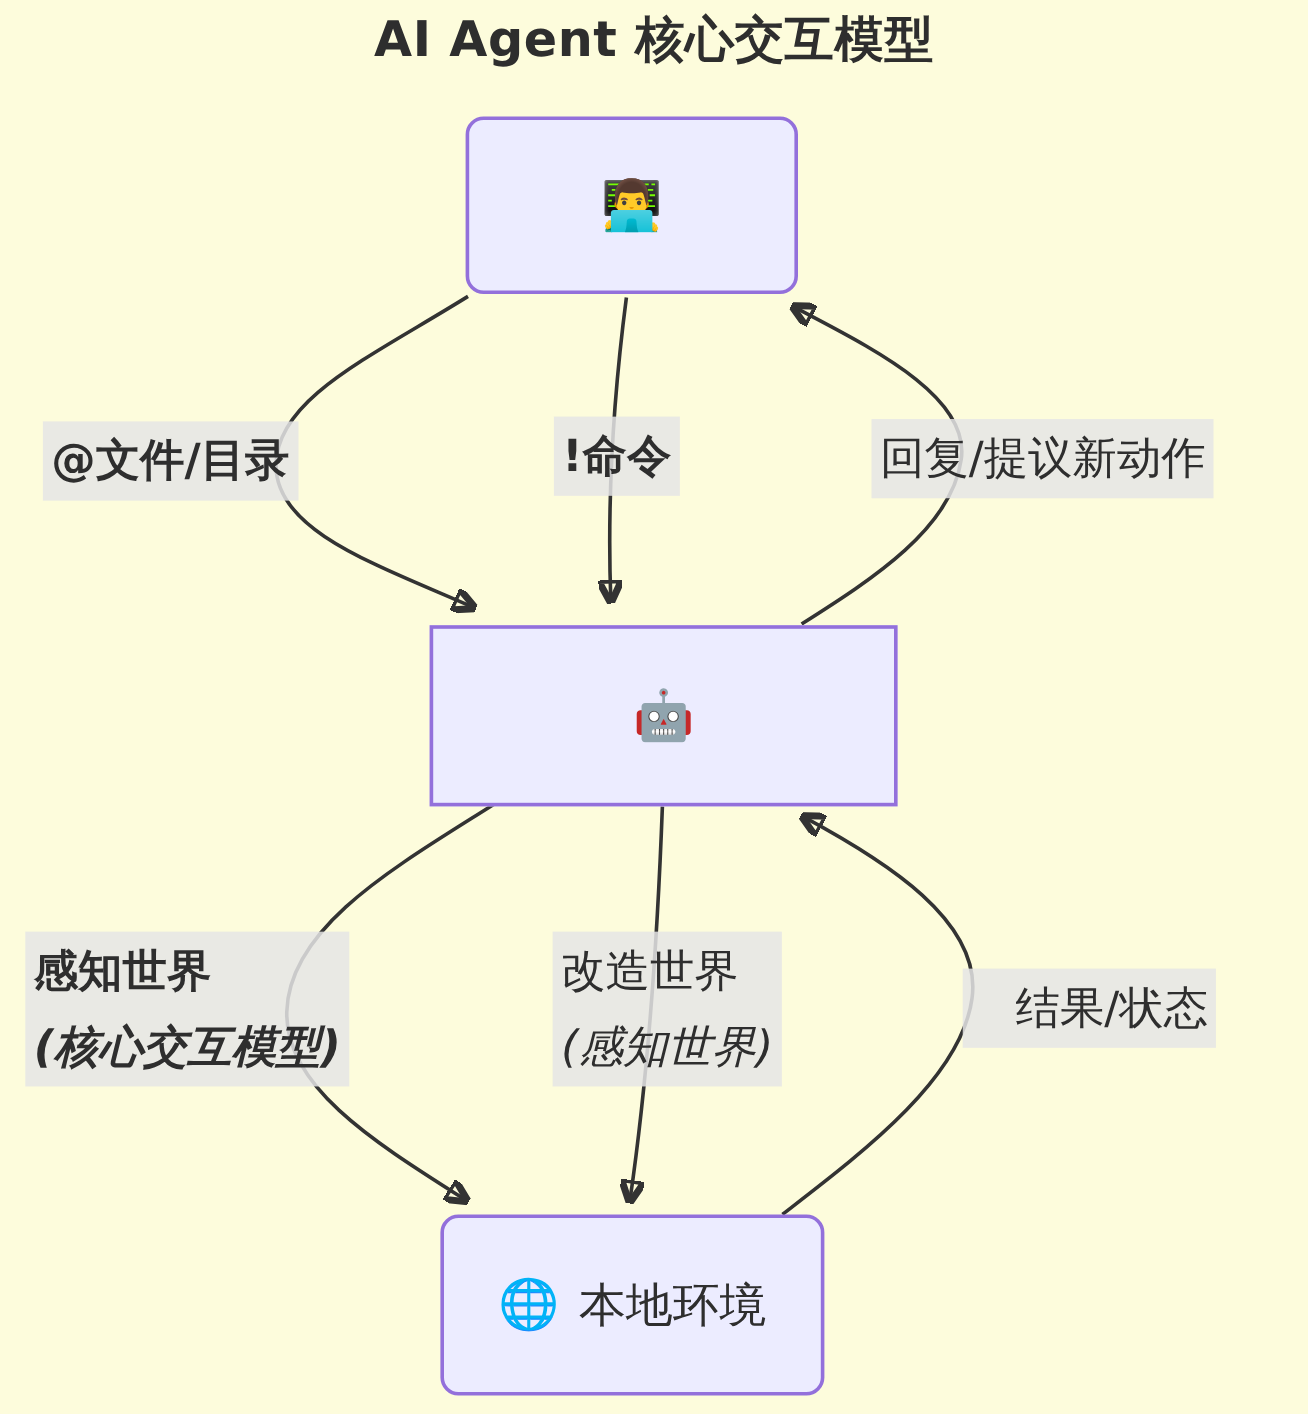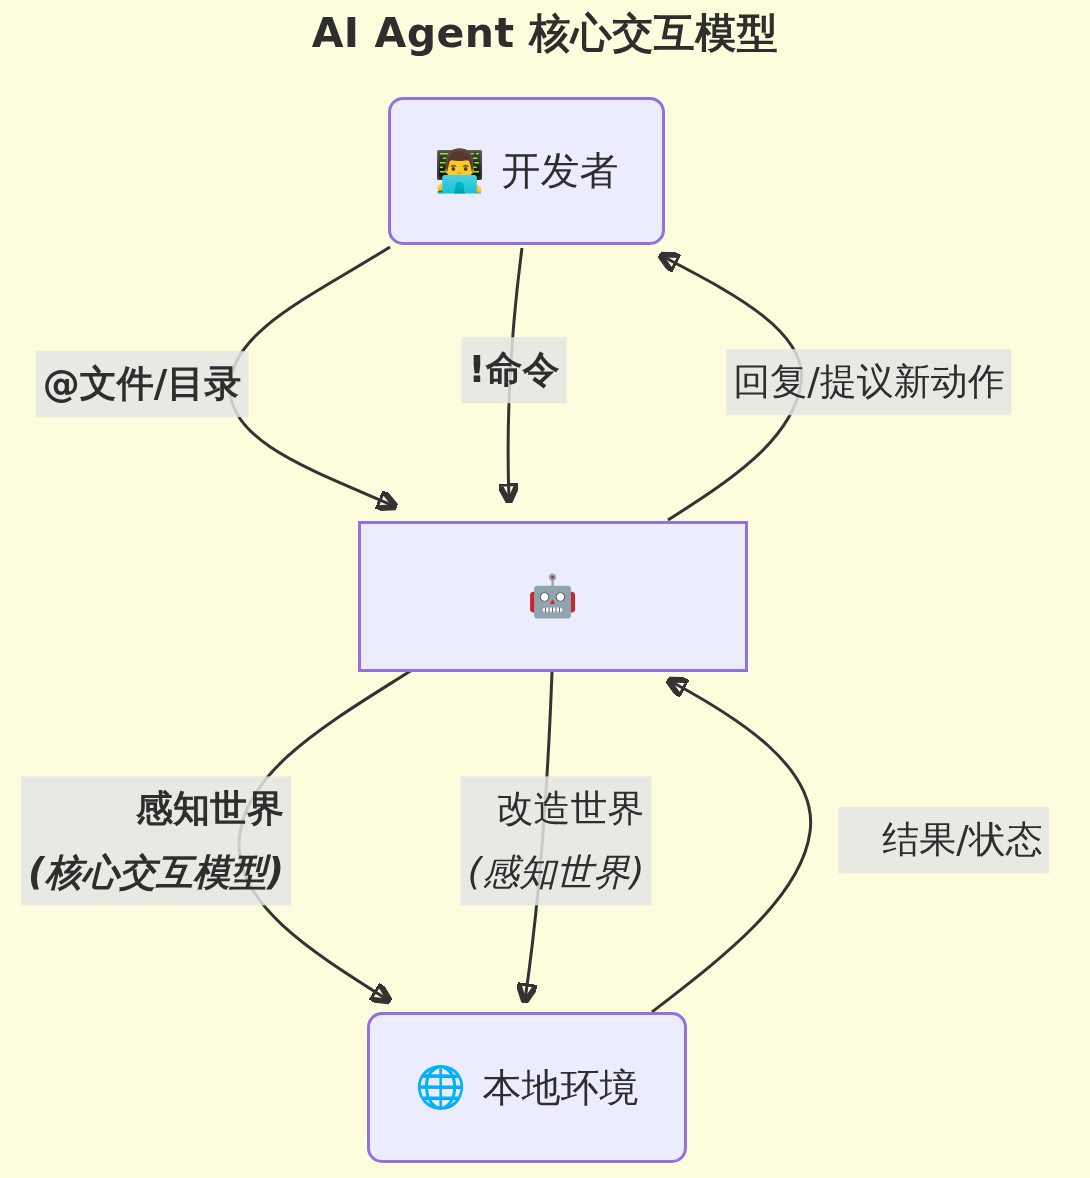--- a/index.html
+++ b/index.html
@@ -31,30 +31,30 @@
   }
   .node .icon{font-size:41px;line-height:1;}
   .node-rounded{border-radius:15px;}
   #node-developer{left:388px;top:97px;width:277px;height:148px;}
   #node-agent{left:358px;top:521px;width:390px;height:151px;}
   #node-env{left:367px;top:1012px;width:320px;height:151px;}
   .edge-label{
     position:absolute;z-index:2;transform:translate(-50%,-50%);
     background:rgba(229,229,229,0.85);color:var(--text);
     font-size:37px;line-height:1.72;padding:1px 7px;
-    text-align:right;white-space:nowrap;
+    text-align:left;white-space:nowrap;
   }
   .edge-label.bold{font-weight:700;}
   .edge-label em{font-style:italic;}
   #label-files{left:142px;top:384px;}
-  #label-command{left:514px;top:370px;}
+  #label-command{left:514px;top:380px;}
   #label-reply{left:869px;top:382px;}
   #label-perceive{left:156px;top:841px;font-weight:bold;}
   #label-modify{left:556px;top:841px;}
-  #label-result{left:944px;top:840px;padding-left:44px;}
+  #label-result{left:908px;top:840px;padding-left:44px;}
 </style>
 </head>
 <body>
 
 <div class="canvas">
 
   <div class="diagram-title">AI Agent 核心交互模型</div>
 
   <svg class="edges" width="1090" height="1178" viewBox="0 0 1090 1178">
     <defs>
@@ -65,21 +65,20 @@
     <path d="M 390 247 C 308 298, 231 332, 230 387 C 229 442, 312 470, 394 506" marker-end="url(#arrow)"></path>
     <path d="M 522 248 C 510 340, 506 420, 509 500" marker-end="url(#arrow)"></path>
     <path d="M 668 520 C 728 482, 793 440, 801 383 C 809 329, 722 288, 662 256" marker-end="url(#arrow)"></path>
     <path d="M 412 670 C 330 722, 241 772, 239 843 C 237 906, 314 953, 388 1000" marker-end="url(#arrow)"></path>
     <path d="M 552 672 C 548 780, 541 890, 525 1000" marker-end="url(#arrow)"></path>
     <path d="M 652 1012 C 718 961, 801 899, 810 832 C 819 768, 737 717, 670 681" marker-end="url(#arrow)"></path>
   </svg>
 
   <div class="node node-rounded" id="node-developer">
     <span class="icon">👨‍💻</span>
-    <span>开发者</span>
   </div>
 
   <div class="node" id="node-agent">
     <span class="icon">🤖</span>
   </div>
 
   <div class="node node-rounded" id="node-env">
     <span class="icon">🌐</span>
     <span>本地环境</span>
   </div>

